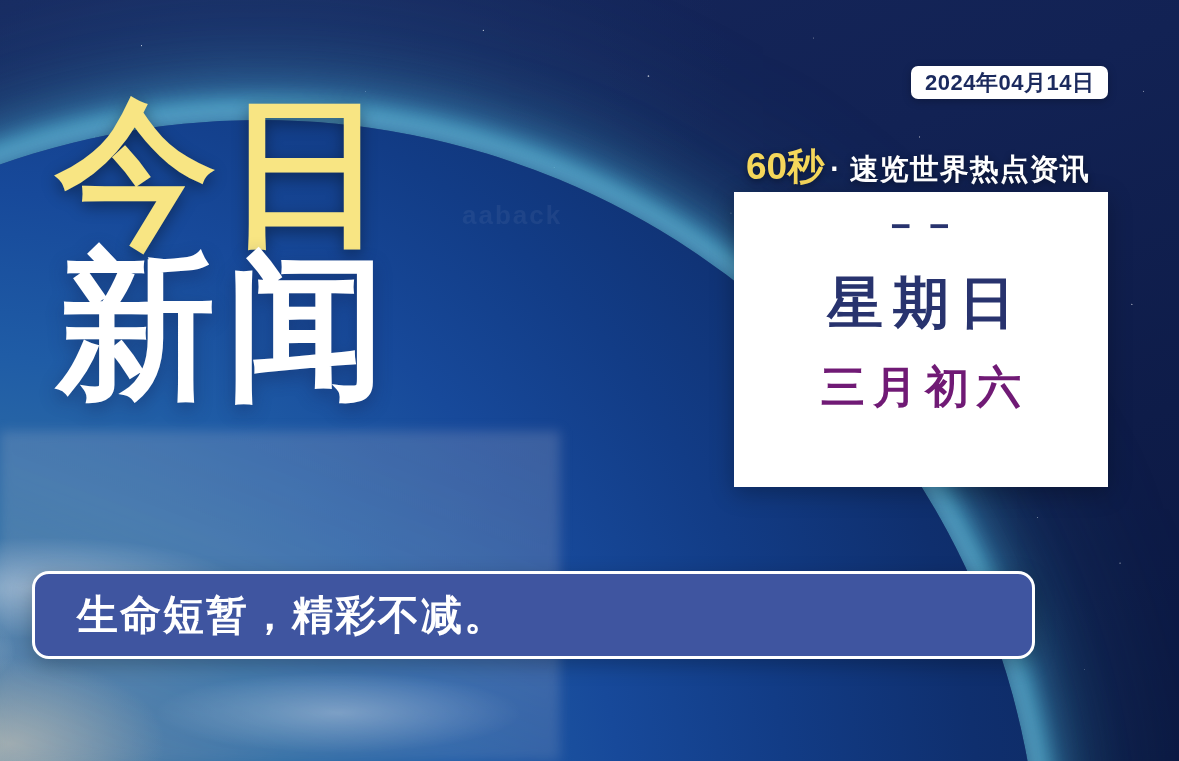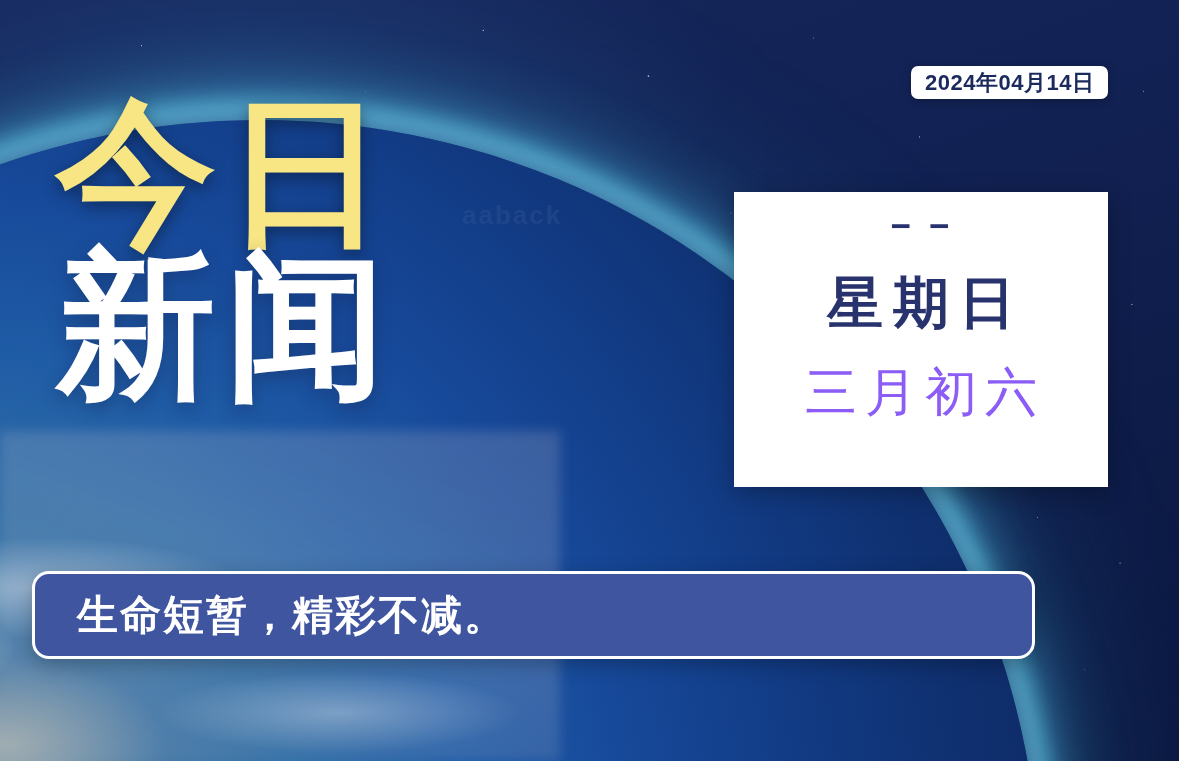--- a/index.html
+++ b/index.html
@@ -197,22 +197,22 @@
   }
   .issue .dash { font-weight:700; }
   .weekday {
     margin-top:20px;
     font-size:56px; font-weight:700;
     color:#28336e; letter-spacing:10px;
     text-indent:10px;
   }
   .lunar {
     margin-top:16px;
-    font-size:52px; font-weight:400;
-    color:#8b5cf6; letter-spacing:8px;
+    font-size:44px; font-weight:700;
+    color:#701a75; letter-spacing:8px;
     text-indent:8px;
   }
 
   
   .banner {
     position:absolute; left:32px; top:571px;
     width:1003px; height:88px;
     background:#3f55a0;
     border:3px solid #ffffff;
     border-radius:17px;
@@ -244,20 +244,24 @@
 
   <div class="title-block">
     <div class="title-jinri">今日</div>
     <div class="title-xinwen">新闻</div>
   </div>
 
   <div class="date-pill">
     <span>2024年04月14日</span>
   </div>
 
+  <div class="tagline">
+    <span class="secs">60秒</span>
+    <span class="rest">· 速览世界热点资讯</span>
+  </div>
 
   <div class="info-card">
     <div class="issue">
       <span class="dash">−</span>
       <span class="dash">−</span>
     </div>
     <div class="weekday">星期日</div>
     <div class="lunar">三月初六</div>
   </div>
 

